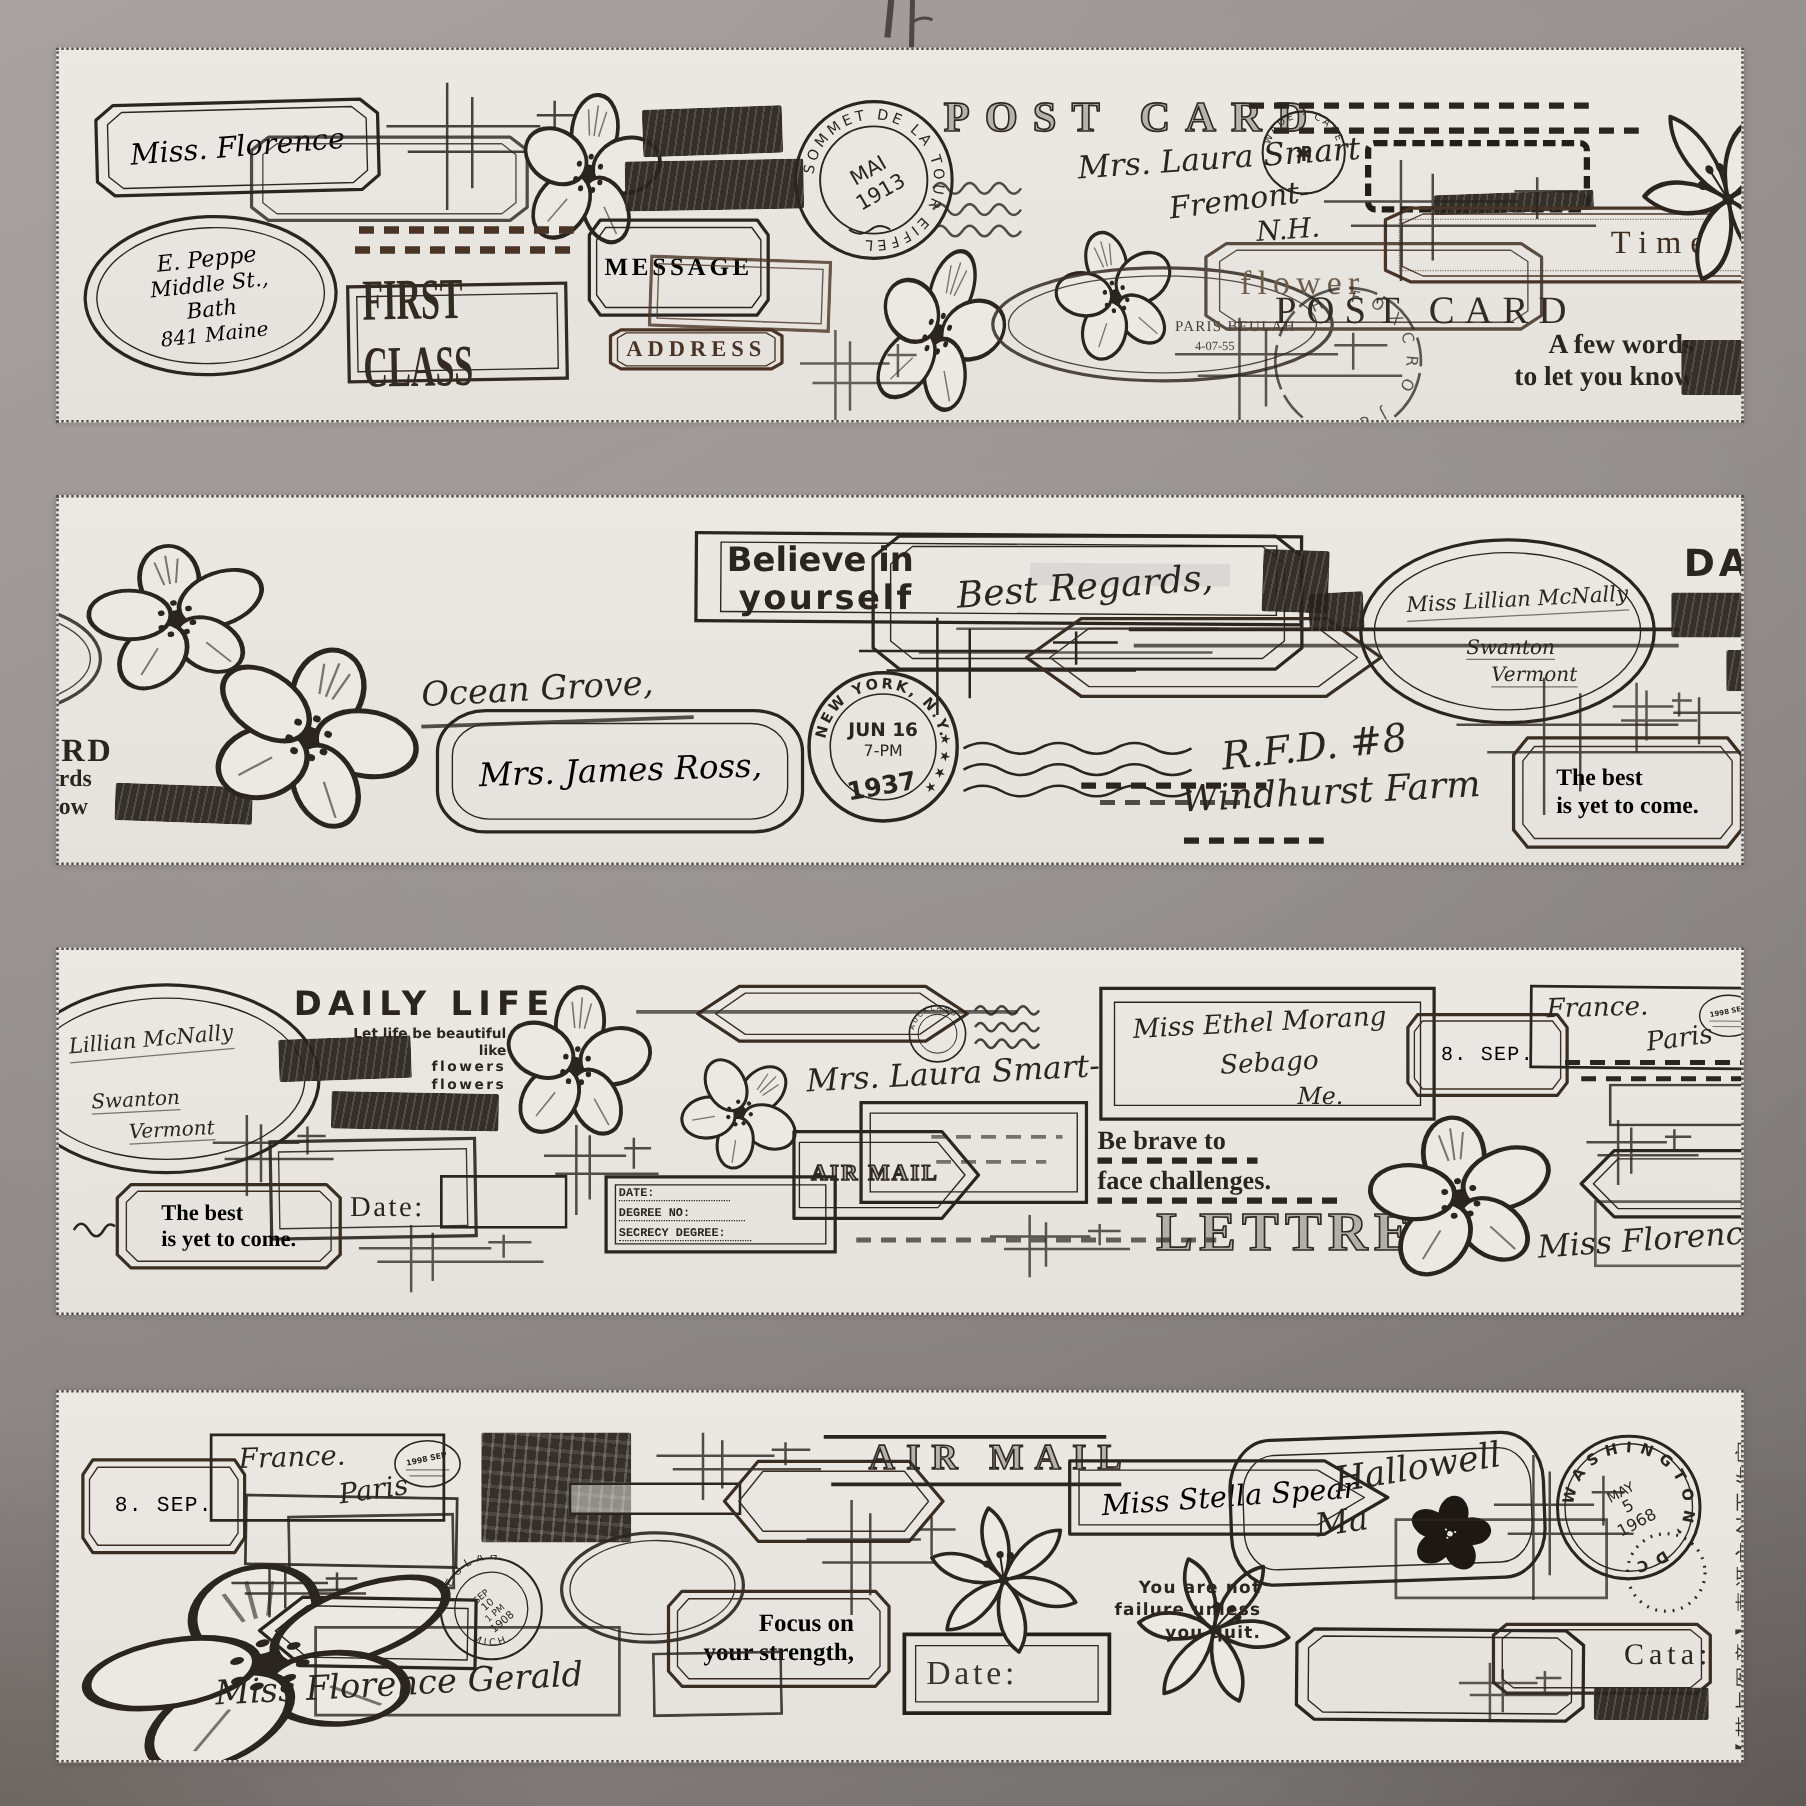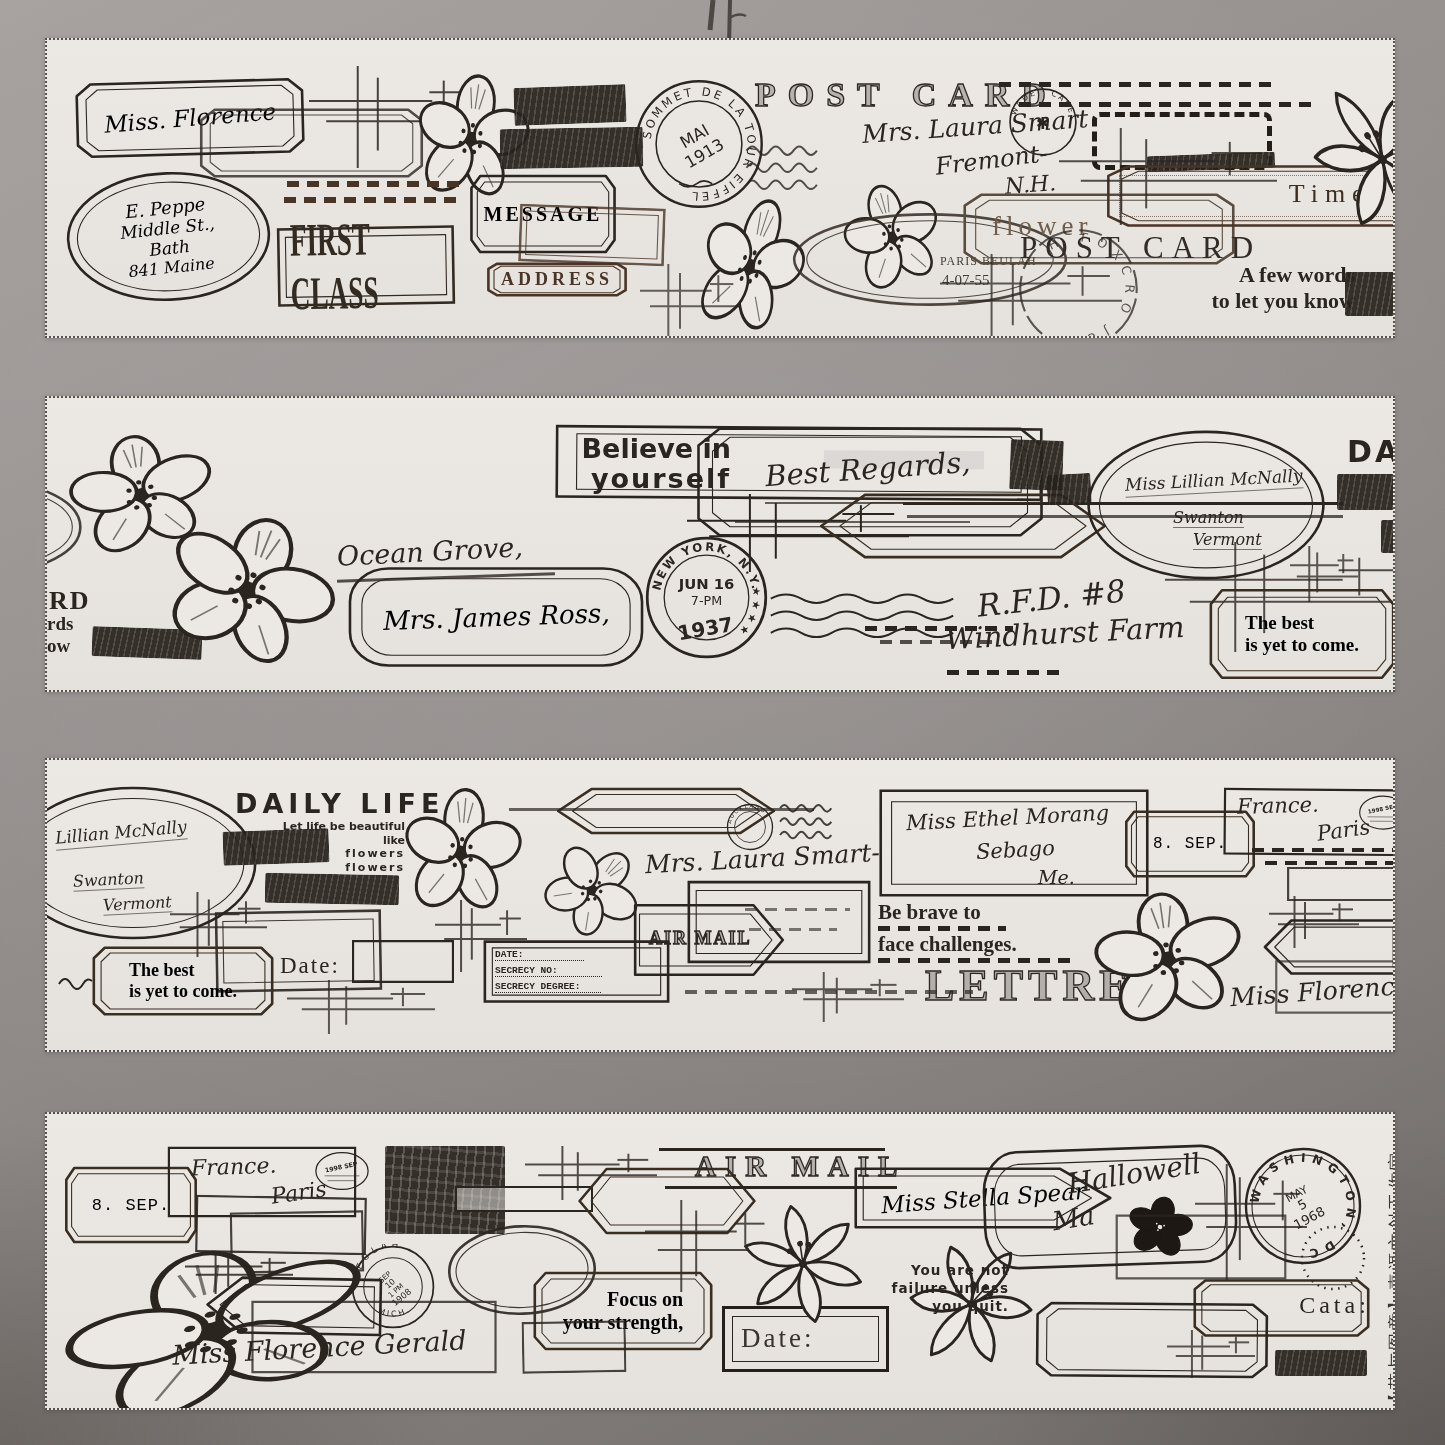--- a/index.html
+++ b/index.html
@@ -257,21 +257,21 @@
       <svg class="shape" viewBox="0 0 100 100" preserveAspectRatio="none">
           <use href="#fl-round"></use>
         </svg>
     </div>
 
     <div class="ab" style="left:743px;top:172px;width:280px;height:95px;opacity:.88">
       <svg class="shape" viewBox="0 0 200 120" preserveAspectRatio="none" color="#3a3129">
           <use href="#ell2"></use>
         </svg>
       <span class="txt stamp" style="left:150px;top:42px;font-size:12px;letter-spacing:1px">PARIS BEULAH</span>
-      <span class="txt stamp" style="left:152px;top:60px;font-size:15px">4-07-55</span>
+      <span class="txt stamp" style="left:166px;top:60px;font-size:10px">4-07-55</span>
     </div>
 
     <div class="ab" style="left:915px;top:153px;width:274px;height:72px">
       <svg class="shape" viewBox="0 0 200 80" preserveAspectRatio="none" color="#5a4c3e">
           <use href="#oct2"></use>
         </svg>
       <span class="txt stamp" style="left:30px;top:18px;font-size:27px;letter-spacing:5px;color:#6e5d4b">flower</span>
     </div>
 
     <div class="ab" style="left:1058px;top:125px;width:334px;height:62px">
@@ -513,21 +513,21 @@
           <use href="#arrow-r"></use>
         </svg>
       <span class="txt outline serifb" style="left:16px;top:26px;font-size:18px;letter-spacing:2px">AIR MAIL</span>
     </div>
 
     <div class="ab" style="left:436px;top:180px;width:187px;height:63px">
       <svg class="shape" viewBox="0 0 200 80" preserveAspectRatio="none" color="#2b2520">
           <use href="#rect2"></use>
         </svg>
       <span class="txt mono" style="left:12px;top:9px;font-size:9.5px;font-weight:bold;border-bottom:1px dotted #2b2520;padding-right:60px">DATE:</span>
-      <span class="txt mono" style="left:12px;top:25px;font-size:9.5px;font-weight:bold;border-bottom:1px dotted #2b2520;padding-right:44px">SECRECY NO:</span>
+      <span class="txt mono" style="left:12px;top:25px;font-size:9.5px;font-weight:bold;border-bottom:1px dotted #2b2520;padding-right:44px">DEGREE NO:</span>
       <span class="txt mono" style="left:12px;top:41px;font-size:9.5px;font-weight:bold;border-bottom:1px dotted #2b2520;padding-right:20px">SECRECY DEGREE:</span>
     </div>
 
     <div class="dash" style="left:638px;top:230px;width:288px;height:4px;opacity:.7"></div>
     <svg class="ab" style="left:745px;top:212px;width:112px;height:50px;opacity:.75" viewBox="0 0 120 70" preserveAspectRatio="none" color="#2b2520">
         <use href="#mark"></use>
       </svg>
 
     <div class="ab" style="left:831px;top:28px;width:272px;height:110px">
       <svg class="shape" viewBox="0 0 200 80" preserveAspectRatio="none" color="#2b2520">
@@ -740,21 +740,21 @@
       <g transform="rotate(-28 60 60)" text-anchor="middle" font-family="Liberation Serif,serif">
         <text x="60" y="50" font-size="11">MAY</text>
         <text x="60" y="63" font-size="13">5</text>
         <text x="60" y="78" font-size="13">1968</text>
       </g>
     </svg>
     <svg class="ab" style="left:1252px;top:110px;width:68px;height:68px" viewBox="0 0 68 68">
       <circle cx="34" cy="34" r="31" fill="none" stroke="#2b2520" stroke-width="2.5" stroke-dasharray="1.5 5.5"></circle>
     </svg>
 
-    <div class="ab" style="left:1146px;top:165px;width:177px;height:58px">
+    <div class="ab" style="left:1146px;top:184px;width:177px;height:58px">
       <svg class="shape" viewBox="0 0 200 80" preserveAspectRatio="none" color="#3a2e22">
           <use href="#oct2"></use>
         </svg>
       <span class="txt stamp" style="left:60%;top:13px;font-size:24px;letter-spacing:4px">Cata:</span>
     </div>
     <svg class="ab" style="left:988px;top:188px;width:234px;height:76px;transform:rotate(.5deg)" viewBox="0 0 200 80" preserveAspectRatio="none" color="#2b2520">
         <use href="#oct2"></use>
       </svg>
     <div class="blk" style="left:1228px;top:236px;width:92px;height:26px"></div>
     <svg class="ab" style="left:1120px;top:216px;width:88px;height:48px;opacity:.75" viewBox="0 0 120 70" preserveAspectRatio="none" color="#2b2520">

